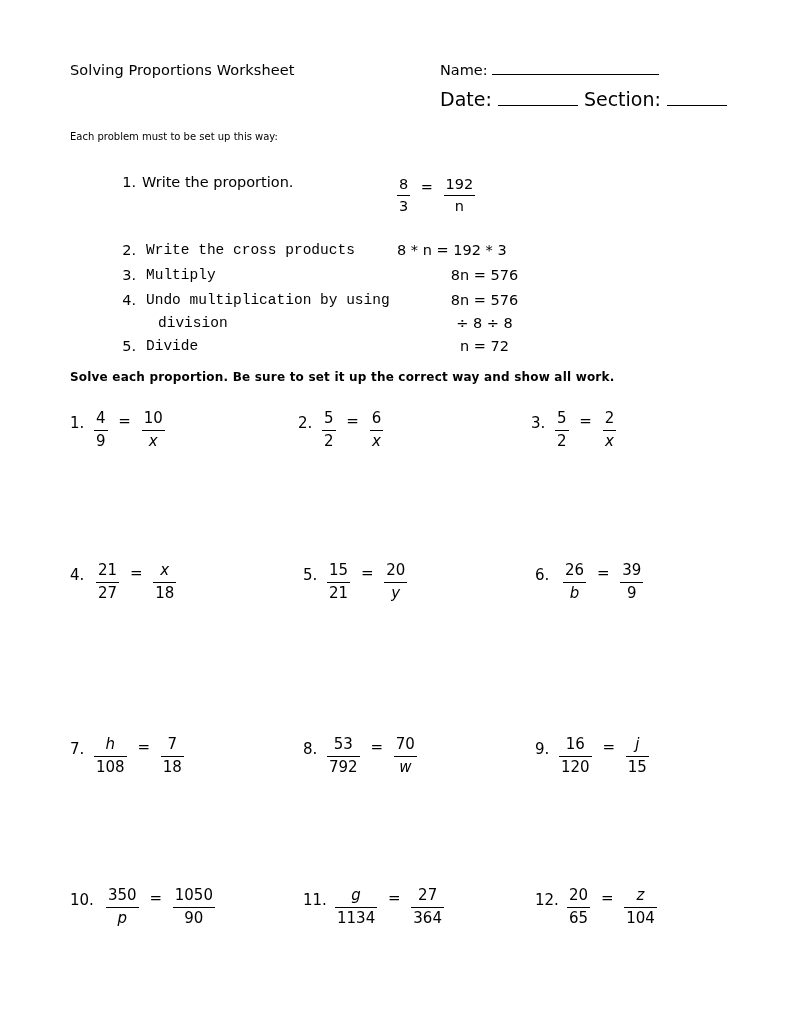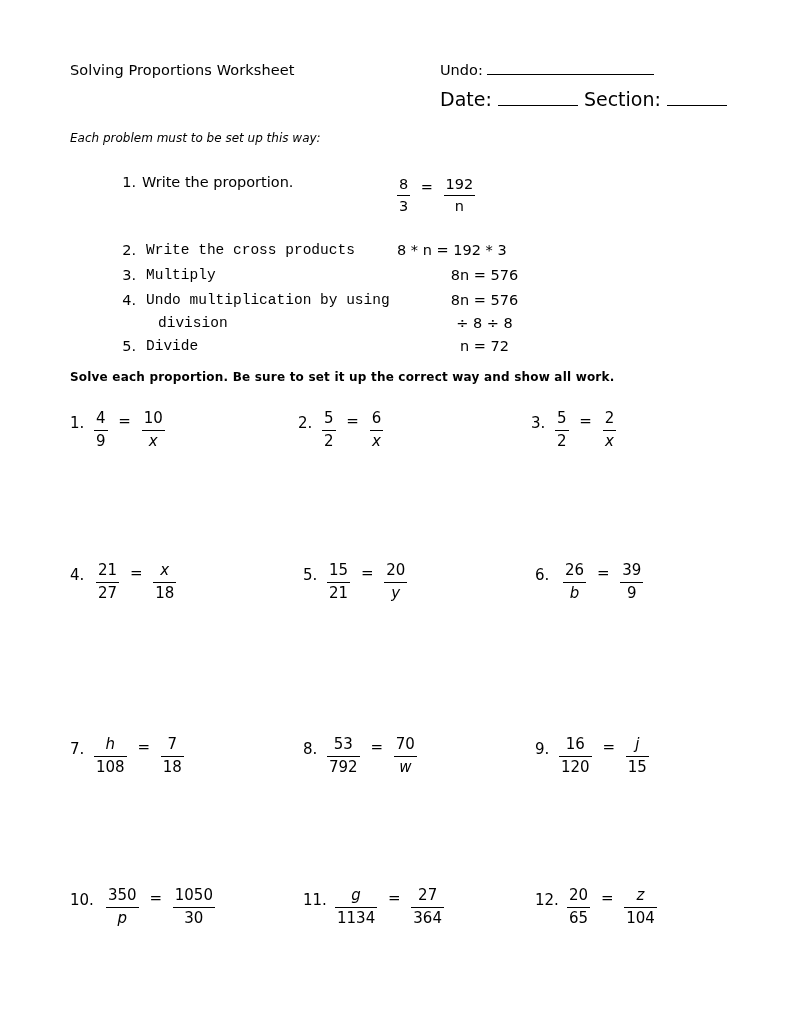--- a/index.html
+++ b/index.html
@@ -58,22 +58,21 @@
   }
   .blank.b1 { width: 167px; }
   .blank.b2 { width: 80px; }
   .blank.b3 { width: 60px; }
 
   
   .intro {
     position: absolute;
     left: 62px;
     top: 131px;
-    font-size: 12px;
-    font-style: italic;
+    font-size: 10px;
   }
 
   
   .steps {
     position: absolute;
     left: 104px;
     top: 174px;
     width: 620px;
     font-size: 14.5px;
   }
@@ -171,21 +170,21 @@
 </style>
 </head>
 <body>
 
 <div class="page">
 
   <div class="header">
     <div class="doc-title">Solving Proportions Worksheet</div>
 
     <div class="name-line">
-      <span>Undo:</span>
+      <span>Name:</span>
       <span class="blank b1"></span>
     </div>
 
     <div class="date-line">
       <span>Date:</span>
       <span class="blank b2"></span>
       <span>Section:</span>
       <span class="blank b3"></span>
     </div>
   </div>
@@ -383,21 +382,21 @@
     <div class="prob" style="left:62px;  top:481px; width:210px;">
       <span class="lbl">10.</span>
       <span class="eqwrap" style="left:36px;">
         <span class="fr">
           <span class="top">350</span>
           <span class="bot ital">p</span>
         </span>
         <span class="eqs">=</span>
         <span class="fr">
           <span class="top">1050</span>
-          <span class="bot">30</span>
+          <span class="bot">90</span>
         </span>
       </span>
     </div>
 
     <div class="prob" style="left:295px; top:481px; width:210px;">
       <span class="lbl">11.</span>
       <span class="eqwrap" style="left:32px;">
         <span class="fr">
           <span class="top ital">g</span>
           <span class="bot">1134</span>

